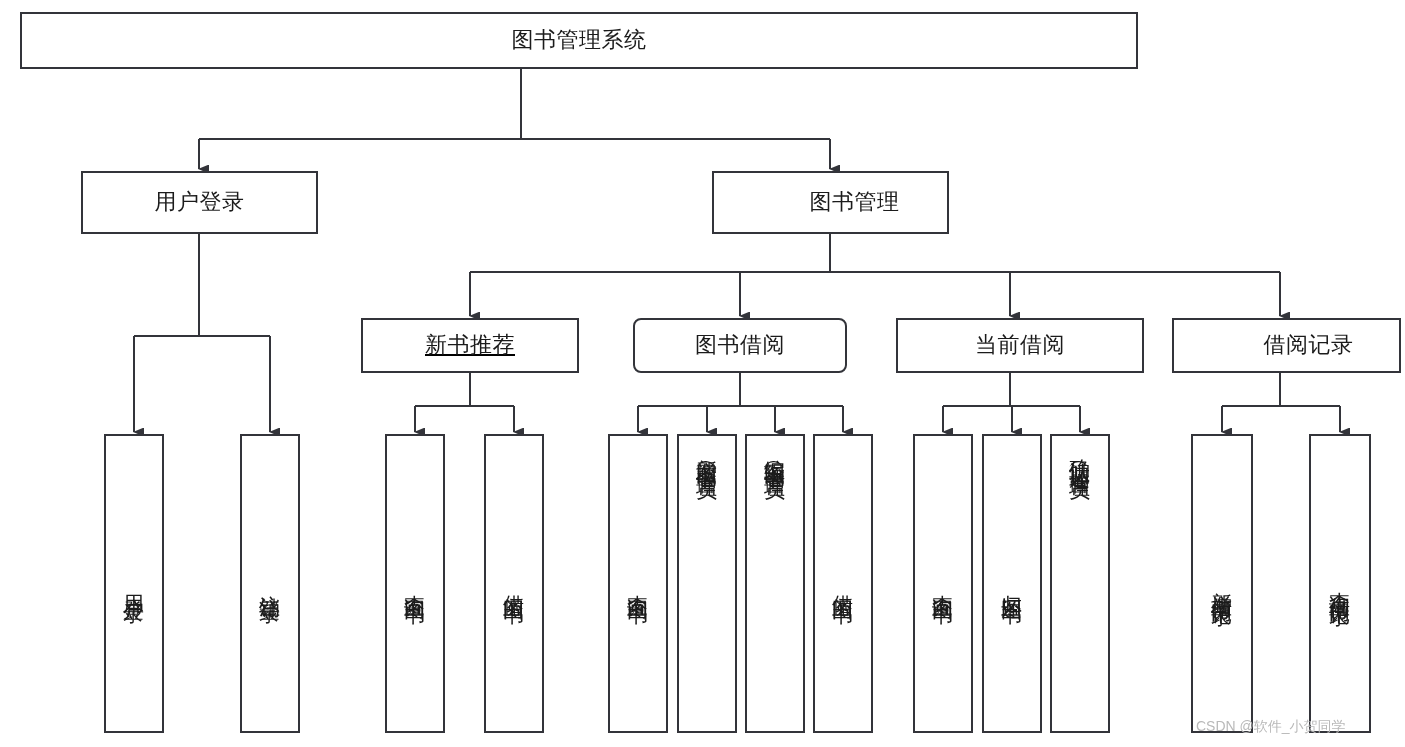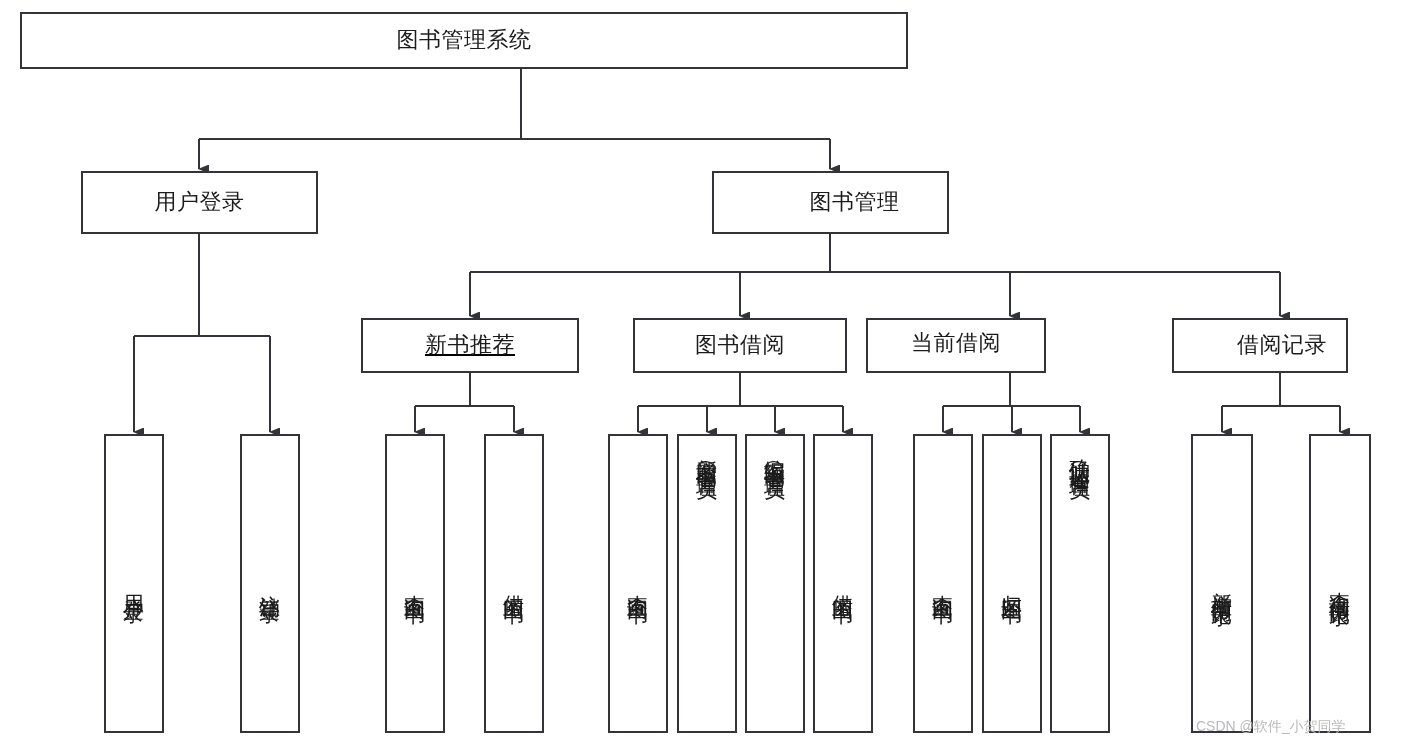--- a/index.html
+++ b/index.html
@@ -112,39 +112,39 @@
         <line x1="1012" y1="406" x2="1012" y2="432" stroke="#33343a" stroke-width="2.5" shape-rendering="crispEdges" marker-end="url(#arrowhead)"></line>
         <line x1="1080" y1="406" x2="1080" y2="432" stroke="#33343a" stroke-width="2.5" shape-rendering="crispEdges" marker-end="url(#arrowhead)"></line>
         <line x1="1280" y1="373" x2="1280" y2="406" stroke="#33343a" stroke-width="2.5" shape-rendering="crispEdges"></line>
         <line x1="1222" y1="406" x2="1340" y2="406" stroke="#33343a" stroke-width="2.5" shape-rendering="crispEdges"></line>
         <line x1="1222" y1="406" x2="1222" y2="432" stroke="#33343a" stroke-width="2.5" shape-rendering="crispEdges" marker-end="url(#arrowhead)"></line>
         <line x1="1340" y1="406" x2="1340" y2="432" stroke="#33343a" stroke-width="2.5" shape-rendering="crispEdges" marker-end="url(#arrowhead)"></line>
       </g>
   </svg>
 
   <div id="nodes-layer">
-      <div class="node-box root-node" style="left: 20px; top: 12px; width: 888px; height: 57px;">
+      <div class="node-box root-node" style="left: 20px; top: 12px; width: 1118px; height: 57px;">
         <span class="node-label">图书管理系统</span>
       </div>
       <div class="node-box" style="left: 81px; top: 171px; width: 237px; height: 63px;">
         <span class="node-label">用户登录</span>
       </div>
       <div class="node-box" style="left: 712px; top: 171px; width: 237px; height: 63px; padding-left: 48px;">
         <span class="node-label">图书管理</span>
       </div>
       <div class="node-box" style="left: 361px; top: 318px; width: 218px; height: 55px; text-decoration: underline;">
         <span class="node-label">新书推荐</span>
       </div>
-      <div class="node-box" style="left: 633px; top: 318px; width: 214px; height: 55px;">
+      <div class="node-box" style="left: 633px; top: 318px; width: 214px; height: 55px; border-radius: 8px;">
         <span class="node-label">图书借阅</span>
       </div>
-      <div class="node-box" style="left: 866px; top: 318px; width: 180px; height: 55px; font-family: Liberation Mono, monospace;">
+      <div class="node-box" style="left: 896px; top: 318px; width: 248px; height: 55px;">
         <span class="node-label">当前借阅</span>
       </div>
-      <div class="node-box" style="left: 1172px; top: 318px; width: 176px; height: 55px; padding-left: 44px;">
+      <div class="node-box" style="left: 1172px; top: 318px; width: 229px; height: 55px; padding-left: 44px;">
         <span class="node-label">借阅记录</span>
       </div>
       <div class="node-box vertical centered" style="left: 104px; top: 434px; width: 60px; height: 299px;">
         <span class="node-label">用户登录</span>
       </div>
       <div class="node-box vertical centered" style="left: 240px; top: 434px; width: 60px; height: 299px;">
         <span class="node-label">注销登录</span>
       </div>
       <div class="node-box vertical centered" style="left: 385px; top: 434px; width: 60px; height: 299px;">
         <span class="node-label">查询图书</span>

